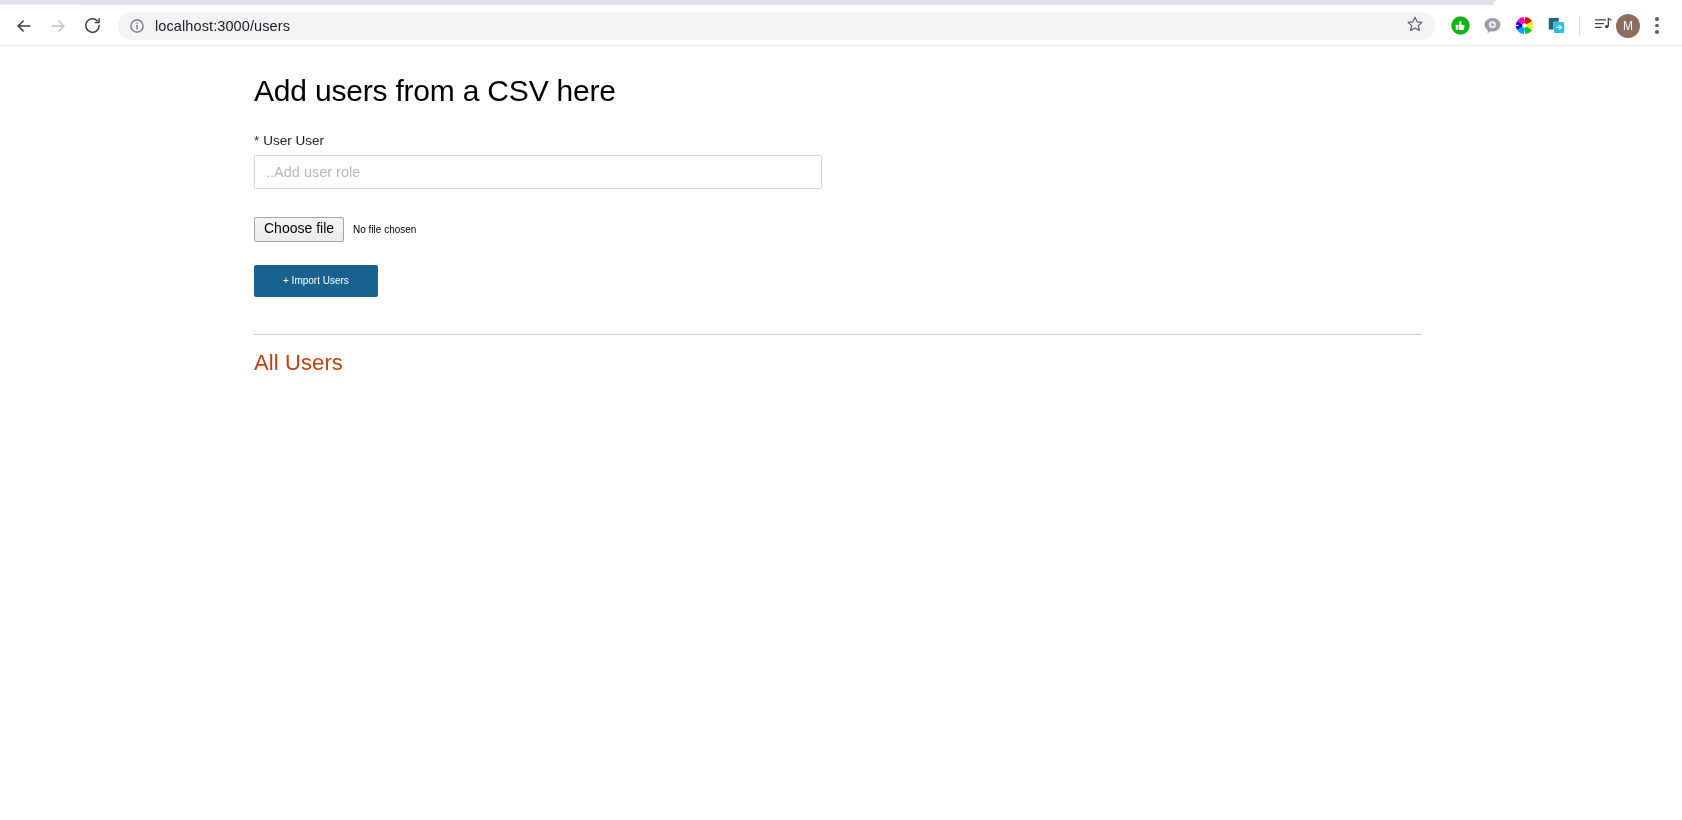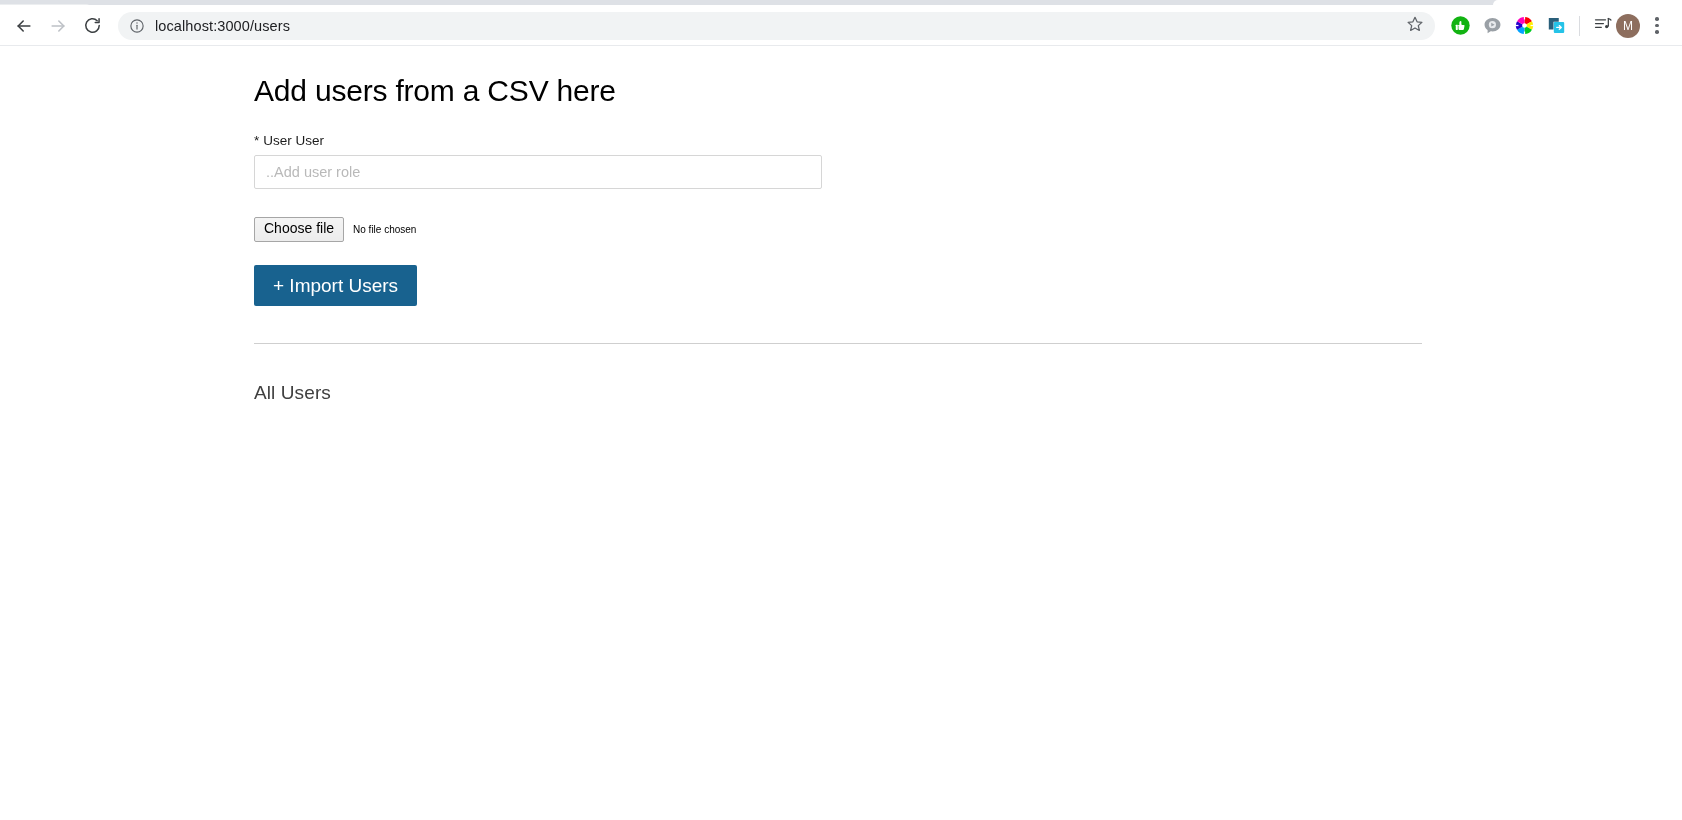--- a/index.html
+++ b/index.html
@@ -248,38 +248,38 @@
     color: #000000;
   }
 
   .import-btn {
     margin-top: 23px;
     background: #18628f;
     color: #ffffff;
     border: none;
     border-radius: 2px;
     font-family: "Liberation Sans", sans-serif;
-    font-size: 19px;
-    padding: 11px 19px;
+    font-size: 10px;
+    padding: 11px 29px;
     line-height: 1;
     display: inline-block;
   }
 
   .divider {
     margin-top: 37px;
     width: 1168px;
     height: 1px;
     background: #cfcfcf;
   }
 
   .section-title {
-    margin-top: 38px;
-    font-size: 19px;
+    margin-top: 15px;
+    font-size: 22px;
     font-weight: 400;
-    color: #404040;
+    color: #c2410c;
     letter-spacing: 0.1px;
   }
 </style>
 </head>
 <body>
 
 <div class="browser">
 
   <div class="tab-strip">
     <div class="tab-shadow"></div>

